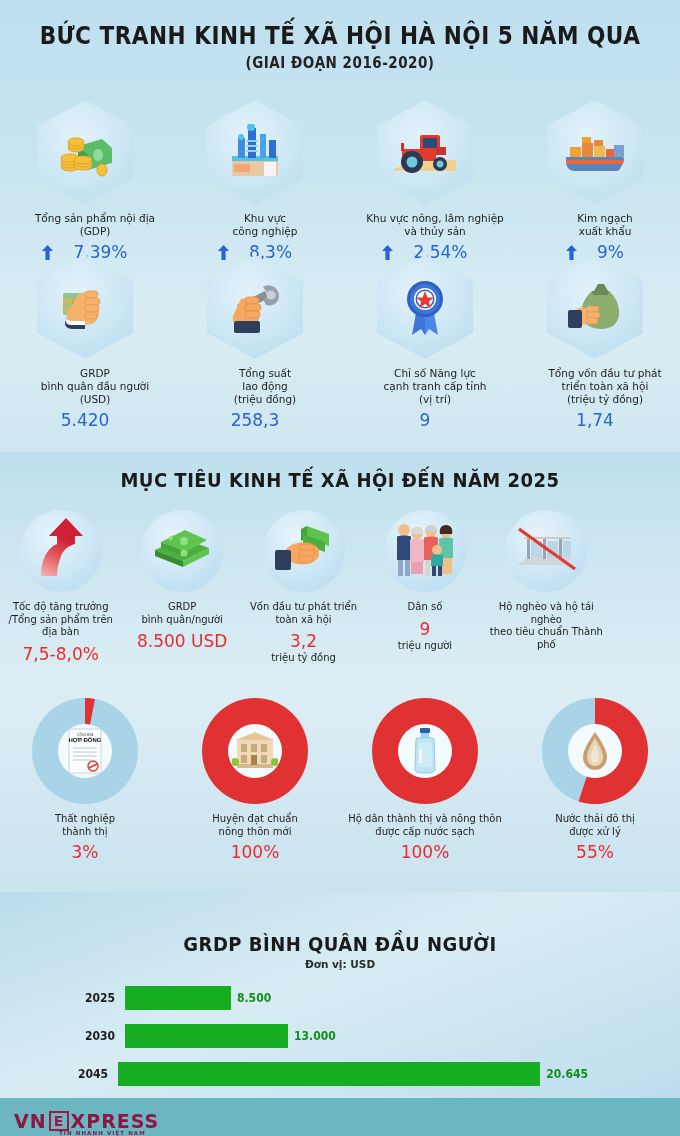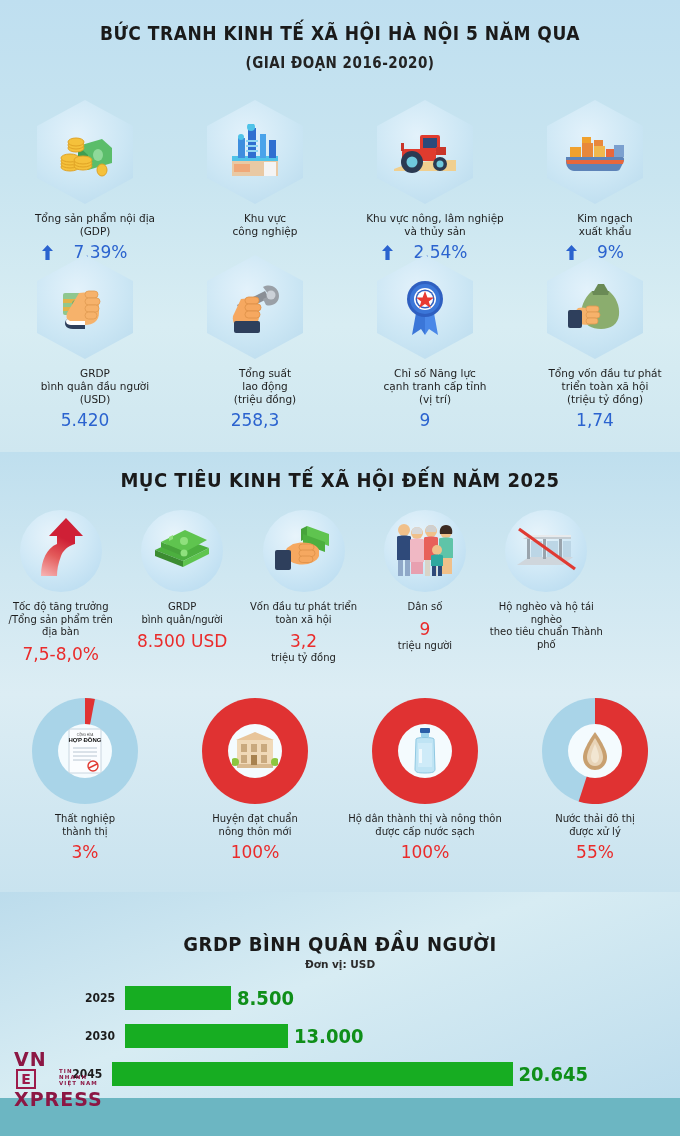--- a/index.html
+++ b/index.html
@@ -18,21 +18,21 @@
   .band-2 { top:452px; height:440px; background:linear-gradient(180deg,#bfdfee 0%,#cfe7f1 28%,#dcedf4 55%,#c9e3ef 100%); }
   .band-3 { top:892px; height:206px; background:linear-gradient(160deg,#bcdcec 0%,#d7ecf3 45%,#bedded 100%); }
   .band-foot { top:1098px; height:38px; background:#6cb6c2; }
 
   
   .sec-title {
     position:absolute; left:0; width:680px; text-align:center;
     font-family:"DejaVu Sans Condensed","Liberation Sans Narrow","Liberation Sans",sans-serif;
     font-weight:bold; color:#1a1a1a; letter-spacing:.5px;
   }
-  #title-main { top:22px; font-size:19px; }
+  #title-main { top:22px; font-size:24px; }
   #title-sub  { top:54px; font-size:15px; color:#232323; }
   #title-goal { top:468px; font-size:20px; }
   #title-chart{ top:932px; font-size:20px; }
   #chart-unit { top:958px; font-size:10.5px; font-weight:bold; color:#2b2b2b;
                 font-family:"DejaVu Sans","Liberation Sans",sans-serif; letter-spacing:0; }
 
   
   .hex-row { position:absolute; left:0; width:680px; display:flex; }
   #hex-row-1 { top:100px; }
   #hex-row-2 { top:255px; }
@@ -84,26 +84,26 @@
   
   #bar-chart { position:absolute; top:986px; left:0; width:588px; }
   .bar-row { display:flex; align-items:center; height:24px; margin-bottom:14px; }
   .bar-cat {
     width:125px; text-align:right; padding-right:10px;
     font-size:12px; font-weight:bold; color:#1c1c1c;
     font-family:"DejaVu Sans Condensed","Liberation Sans Narrow","Liberation Sans",sans-serif;
   }
   .bar-fill { height:24px; background:#17ad22; }
   .bar-val {
-    margin-left:6px; font-size:20px; font-weight:bold; color:#0f8f19;
+    margin-left:6px; font-size:12px; font-weight:bold; color:#0f8f19;
     font-family:"DejaVu Sans Condensed","Liberation Sans Narrow","Liberation Sans",sans-serif;
   }
 
   
-  #footer-logo { position:absolute; left:14px; top:1049px; display:flex; align-items:flex-start;flex-direction:column; }
+  #footer-logo { position:absolute; left:14px; top:1111px; display:flex; align-items:flex-start; }
   .logo-vn { font-size:19px; font-weight:bold; color:#8c1744; letter-spacing:1px;
              font-family:"DejaVu Sans","Liberation Sans",sans-serif; line-height:20px; }
   .logo-box { width:20px; height:20px; border:2.5px solid #9d1b4b; margin:0 2px;
               color:#9d1b4b; font-size:14px; font-weight:bold; line-height:15px;
               display:flex; align-items:center; justify-content:center; }
   .logo-x { font-size:19px; font-weight:bold; color:#8c1744; letter-spacing:1px; line-height:20px; }
   .logo-tag { position:absolute; left:45px; top:19px; font-size:5.5px; letter-spacing:1.1px;
               color:#8c1744; font-weight:bold; }
 </style>
 </head>
@@ -173,20 +173,28 @@
     <rect x="22" y="26" width="12" height="2" fill="#8fd6f2"></rect>
     <rect x="22" y="21" width="12" height="2" fill="#8fd6f2"></rect>
     <rect x="22" y="16" width="12" height="2" fill="#8fd6f2"></rect>
             </svg>
           </span>
        </div>
        <div class="hex-label">
           <div>Khu vực</div>
           <div>công nghiệp</div>
         </div>
+       <div class="hex-value">
+         <span class="up-arrow">
+            <svg width="11" height="15" viewBox="0 0 11 15">
+  <path d="M5.5 0 L11 6 L7.6 6 L7.6 15 L3.4 15 L3.4 6 L0 6 Z" fill="#2b63cf"></path>
+            </svg>
+          </span>
+         <span>8,3%</span>
+       </div>
       </div>
       <div class="hex-card">
         <div class="hexagon">
          <span>
             <svg width="66" height="50" viewBox="0 0 66 50">
     <path d="M2 42 C14 36 40 33 64 33 L64 44 L2 44 Z" fill="#f0cf8f"></path>
     <rect x="28" y="8" width="20" height="16" rx="2" fill="#e03b2e"></rect>
     <rect x="31" y="11" width="14" height="10" fill="#2c4a7a"></rect>
     <rect x="10" y="22" width="34" height="12" rx="3" fill="#e03b2e"></rect>
     <rect x="44" y="20" width="10" height="8" fill="#c9352a"></rect>

